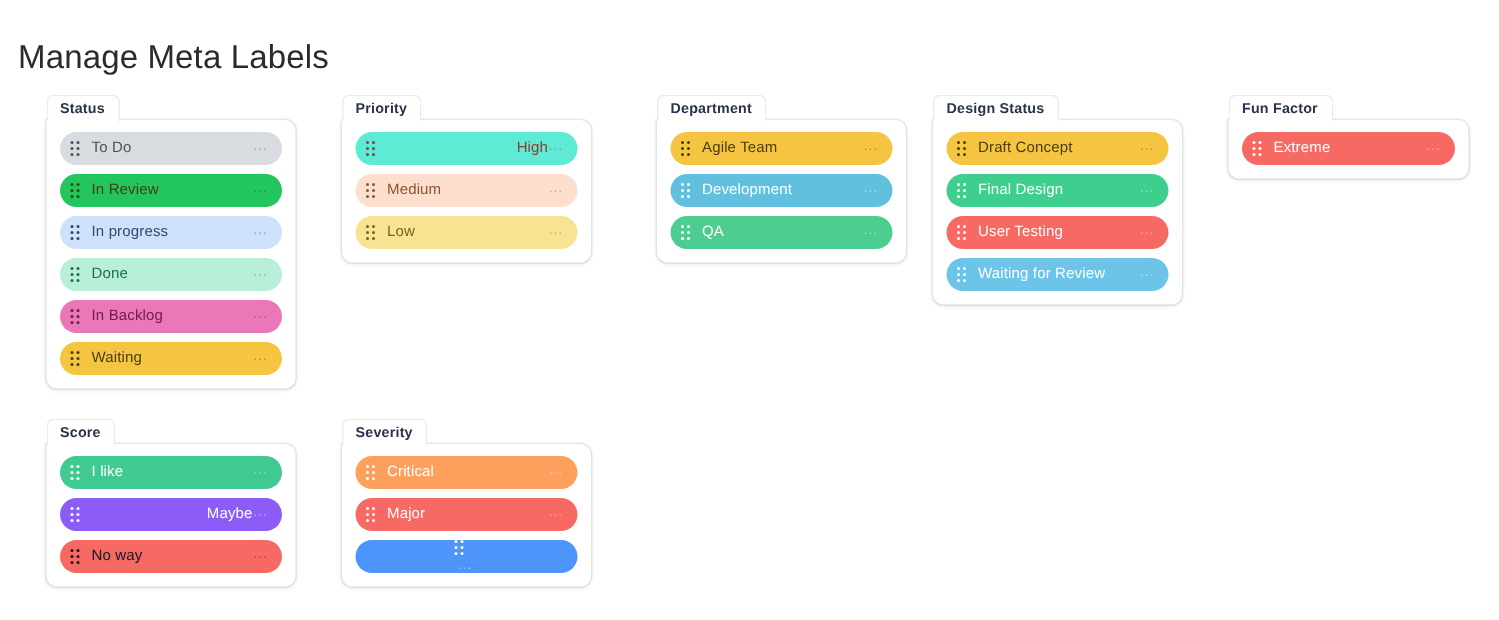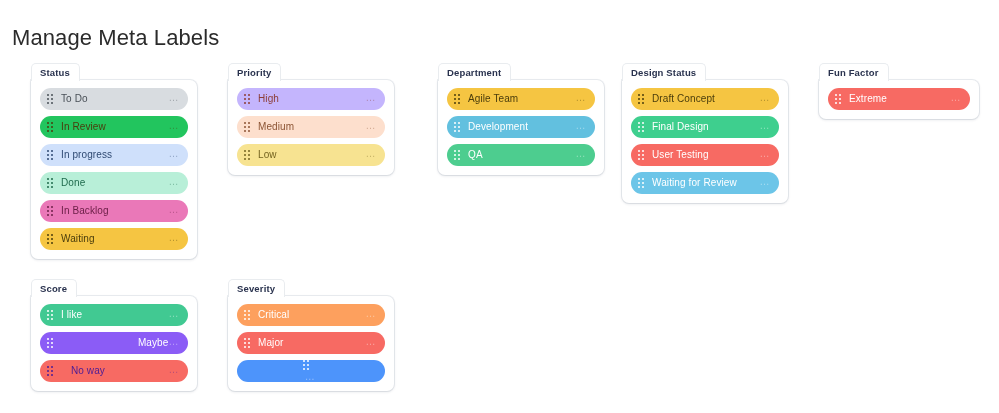--- a/index.html
+++ b/index.html
@@ -198,21 +198,21 @@
               <i></i>
               <i></i>
               <i></i>
               <i></i>
             </span>
             <span class="pill-label">Waiting</span>
             <span class="pill-menu">…</span>
           </div>
         </div></div>
       <div class="group" style="left: 228px; width: 166px;"><div class="group-tab">Priority</div><div class="group-card">
-          <div class="pill" style="background: #c4b5fd; color: rgb(140, 61, 54);">
+          <div class="pill" style="background: #5eead4; color: rgb(140, 61, 54); text-align: right;">
             <span class="drag-handle">
               <i></i>
               <i></i>
               <i></i>
               <i></i>
               <i></i>
               <i></i>
             </span>
             <span class="pill-label">High</span>
             <span class="pill-menu">…</span>
@@ -364,21 +364,21 @@
               <i></i>
               <i></i>
               <i></i>
               <i></i>
               <i></i>
               <i></i>
             </span>
             <span class="pill-label">Maybe</span>
             <span class="pill-menu">…</span>
           </div>
-          <div class="pill" style="background: rgb(247, 106, 99); color: #4c1d95; gap: 10px;">
+          <div class="pill" style="background: rgb(247, 106, 99); color: #0f172a;">
             <span class="drag-handle">
               <i></i>
               <i></i>
               <i></i>
               <i></i>
               <i></i>
               <i></i>
             </span>
             <span class="pill-label">No way</span>
             <span class="pill-menu">…</span>

